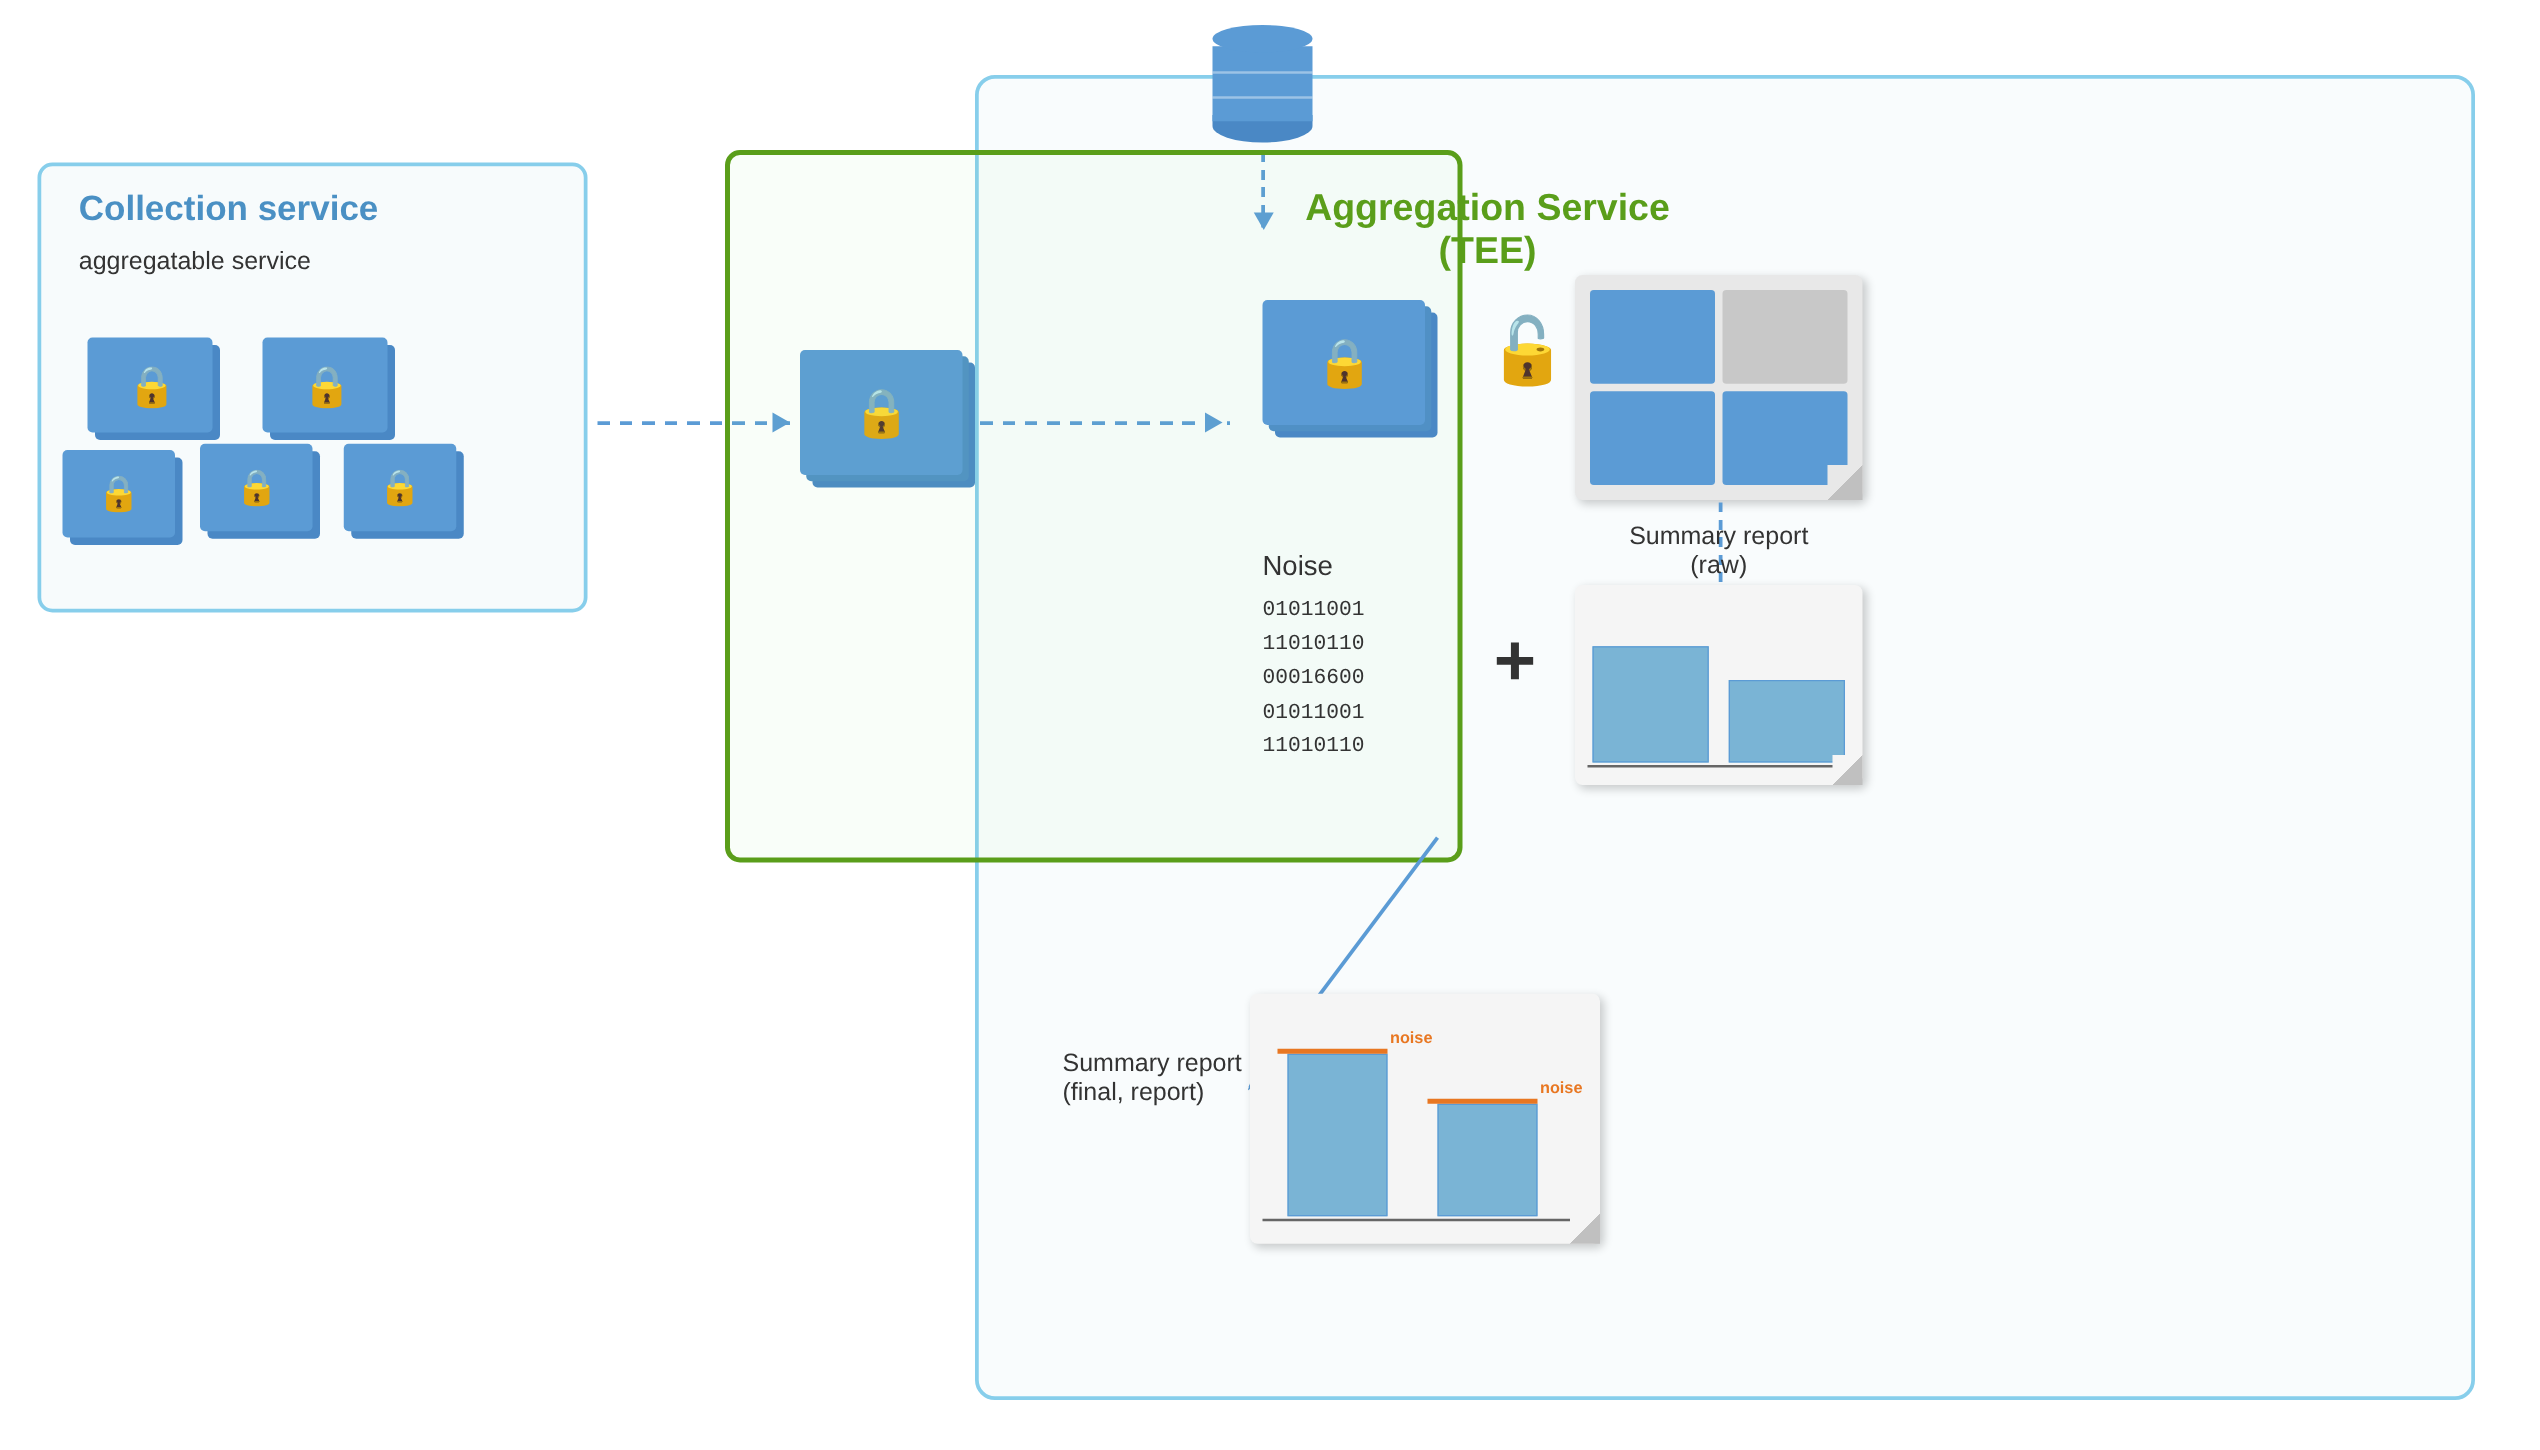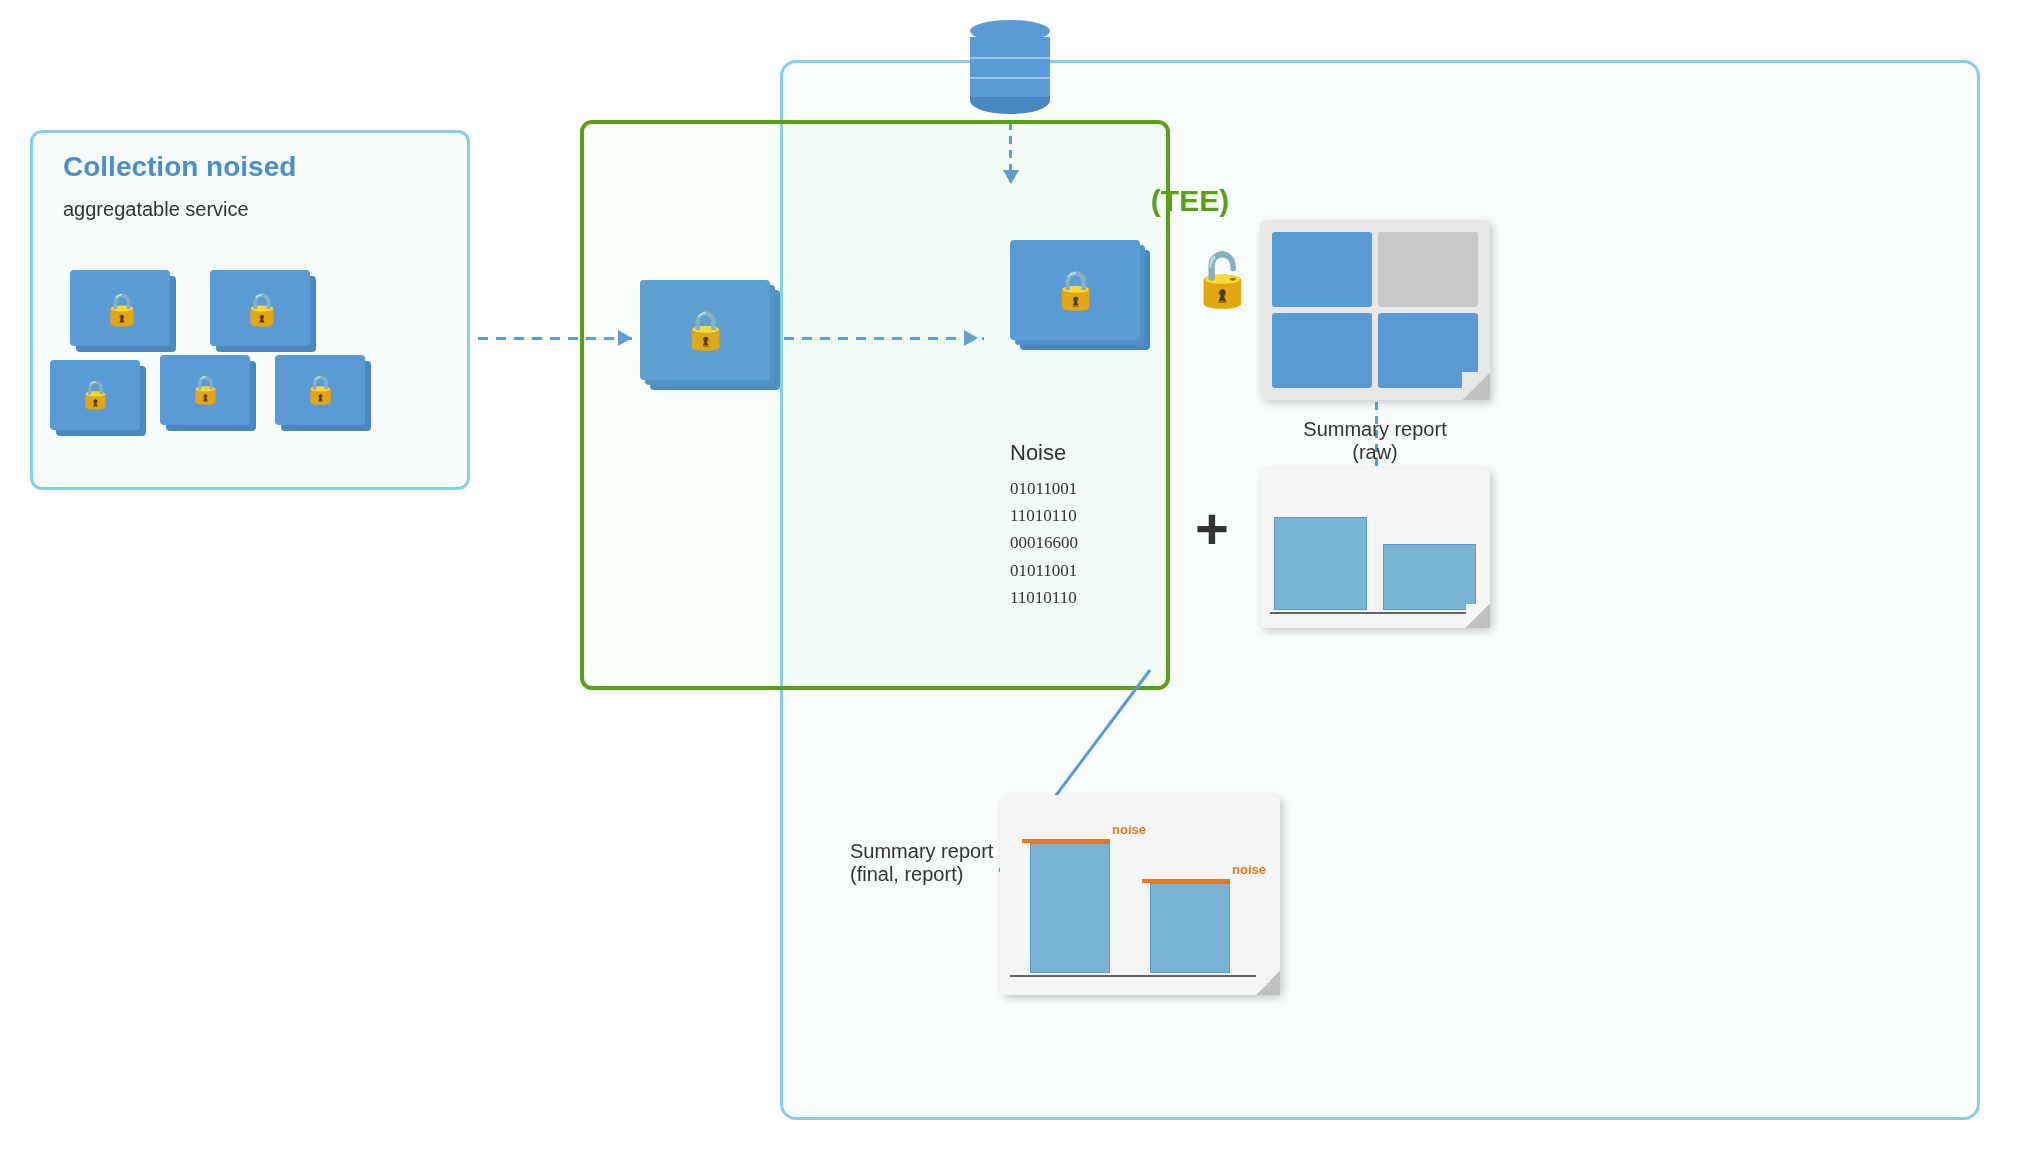--- a/index.html
+++ b/index.html
@@ -119,21 +119,21 @@
   </style>
 </head>
 <body>
 
 <div class="main-container">
 
   <div class="adtech-env"></div>
 
 
   <div class="collection-service">
-    <div class="collection-title">Collection noised</div>
+    <div class="collection-title">Collection service</div>
     <div class="collection-subtitle">aggregatable service</div>
   </div>
 
   <div style="position:absolute; left:70px; top:270px;">
     <div style="position:absolute; left:6px; top:6px; width:100px; height:76px; background:#4a88c5; border-radius:4px;"></div>
     <div style="position:absolute; left:0; top:0; width:100px; height:76px; background:#5b9bd5; border-radius:4px;"></div>
     <div style="position:absolute; left:32px; top:20px; font-size:32px;">🔒</div>
   </div>
 
   <div style="position:absolute; left:210px; top:270px;">
@@ -184,21 +184,21 @@
   </div>
 
   <div style="position:absolute; left:1009px; top:122px; width:3px; height:60px;
     background: repeating-linear-gradient(to bottom, #5b9bd5 0, #5b9bd5 8px, transparent 8px, transparent 14px);">
     <div style="position:absolute; bottom:-10px; left:-6px; border: 8px solid transparent; border-top: 14px solid #5b9bd5;"></div>
   </div>
 
   <div class="aggregation-tee"></div>
 
   <div style="position:absolute; left:1040px; top:150px; font-size:30px; font-weight:bold; color:#5a9e1a; text-align:center; width:300px;">
-    <br>
+    <span>Aggregation Service</span><br>
     <span>(TEE)</span>
   </div>
 
   <div style="position:absolute; left:1010px; top:240px;">
     <div style="position:absolute; left:10px; top:10px; width:130px; height:100px; background:#4a88c5; border-radius:4px;"></div>
     <div style="position:absolute; left:5px; top:5px; width:130px; height:100px; background:#5090c5; border-radius:4px;"></div>
     <div style="position:absolute; left:0; top:0; width:130px; height:100px; background:#5b9bd5; border-radius:4px;"></div>
     <div style="position:absolute; left:42px; top:28px; font-size:38px;">🔒</div>
   </div>
 
@@ -231,21 +231,21 @@
       <div style="background:#7ab4d5; border:1px solid #5b9bd5; flex:1; height:85%;"></div>
       <div style="background:#7ab4d5; border:1px solid #5b9bd5; flex:1; height:60%;"></div>
     </div>
     <div style="position:absolute; bottom:14px; left:10px; right:10px; height:2px; background:#666;"></div>
     <div style="position:absolute; bottom:0; right:0; width:24px; height:24px;
       background: linear-gradient(135deg, #f5f5f5 50%, #c0c0c0 50%);"></div>
   </div>
 
   <div style="position:absolute; left:1010px; top:440px; font-size:22px; color:#333;">Noise</div>
 
-  <div style="position:absolute; left:1010px; top:475px; font-family: Liberation Serif, serif; font-size:17px; color:#333; line-height:1.6;">
+  <div style="position:absolute; left:1010px; top:475px; font-family: Liberation Mono, monospace; font-size:17px; color:#333; line-height:1.6;">
     <div>01011001</div>
     <div>11010110</div>
     <div>00016600</div>
     <div>01011001</div>
     <div>11010110</div>
   </div>
 
   <div style="position:absolute; left:1195px; top:495px; font-size:58px; color:#333; font-weight:bold;">+</div>
 
   <svg style="position:absolute; left:800px; top:660px; width:600px; height:320px; overflow:visible; pointer-events:none;">

